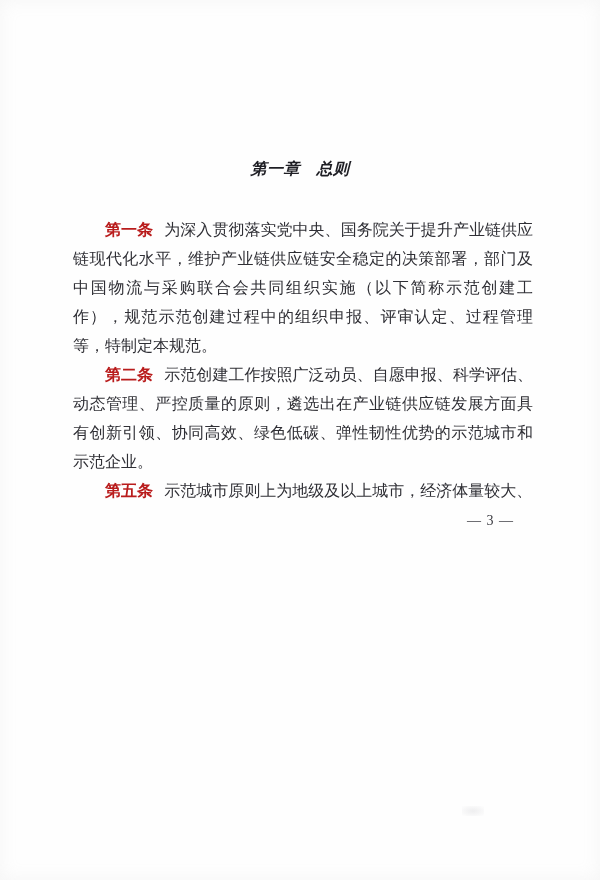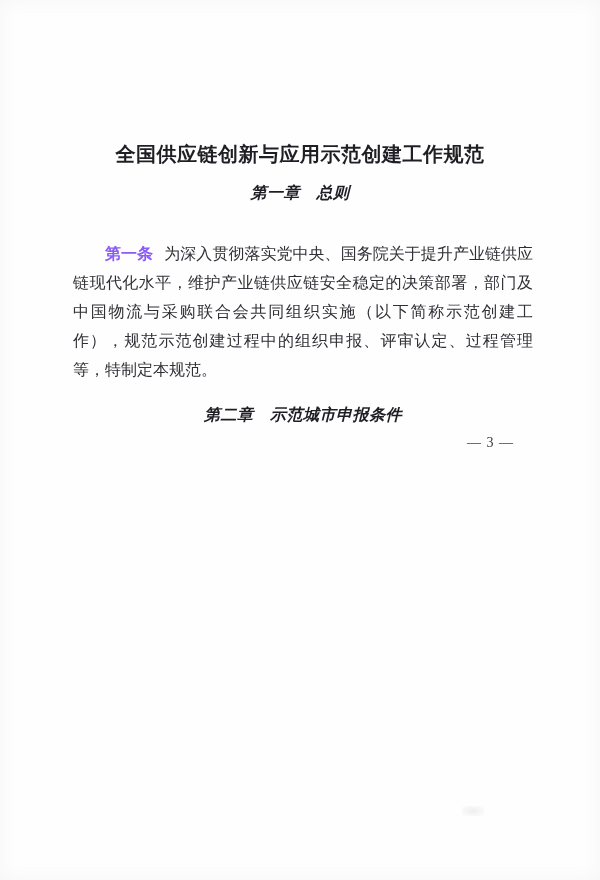--- a/index.html
+++ b/index.html
@@ -57,21 +57,21 @@
     text-justify: inter-character;
   }
   .body-block p {
     margin: 0;
     padding: 0;
     text-indent: 2em;
   }
   .article-label {
     font-family: Liberation Serif, serif;
     font-weight: bold;
-    color: #8b5cf6;
+    color: #b91c1c;
     margin-right: 0.7em;
   }
   .chapter-inline {
     margin: 21px 0 9px 0;
   }
   .page-number {
     margin-top: 7px;
     text-align: right;
     padding-right: 86px;
     font-size: 14px;
@@ -87,35 +87,39 @@
     height: 10px;
     background: radial-gradient(ellipse at center, rgba(190,190,195,0.25), rgba(255,255,255,0));
     pointer-events: none;
   }
 </style>
 </head>
 <body>
 
 <div class="page">
 
-  <h1 class="doc-title">全国供应链创新与应用示范创建工作规范</h1>
 
   <h2 class="chapter">第一章　总则</h2>
 
   <div class="body-block">
 
     <p>
       <span class="article-label">第一条</span><span>为深入贯彻落实党中央、国务院关于提升产业链供应链现代化水平，维护产业链供应链安全稳定的决策部署，部门及中国物流与采购联合会共同组织实施（以下简称示范创建工作），规范示范创建过程中的组织申报、评审认定、过程管理等，特制定本规范。</span>
     </p>
 
+    <p>
+      <span class="article-label">第二条</span><span>示范创建工作按照广泛动员、自愿申报、科学评估、动态管理、严控质量的原则，遴选出在产业链供应链发展方面具有创新引领、协同高效、绿色低碳、弹性韧性优势的示范城市和示范企业。</span>
+    </p>
 
 
 
-    <h2 class="chapter chapter-inline">第二章　示范城市申报条件</h2>
 
+    <p>
+      <span class="article-label">第五条</span><span>示范城市原则上为地级及以上城市，经济体量较大、</span>
+    </p>
 
   </div>
 
   <div class="page-number">— 3 —</div>
 
   <div class="scan-smudge"></div>
 
 </div>
 
 </body></html>

